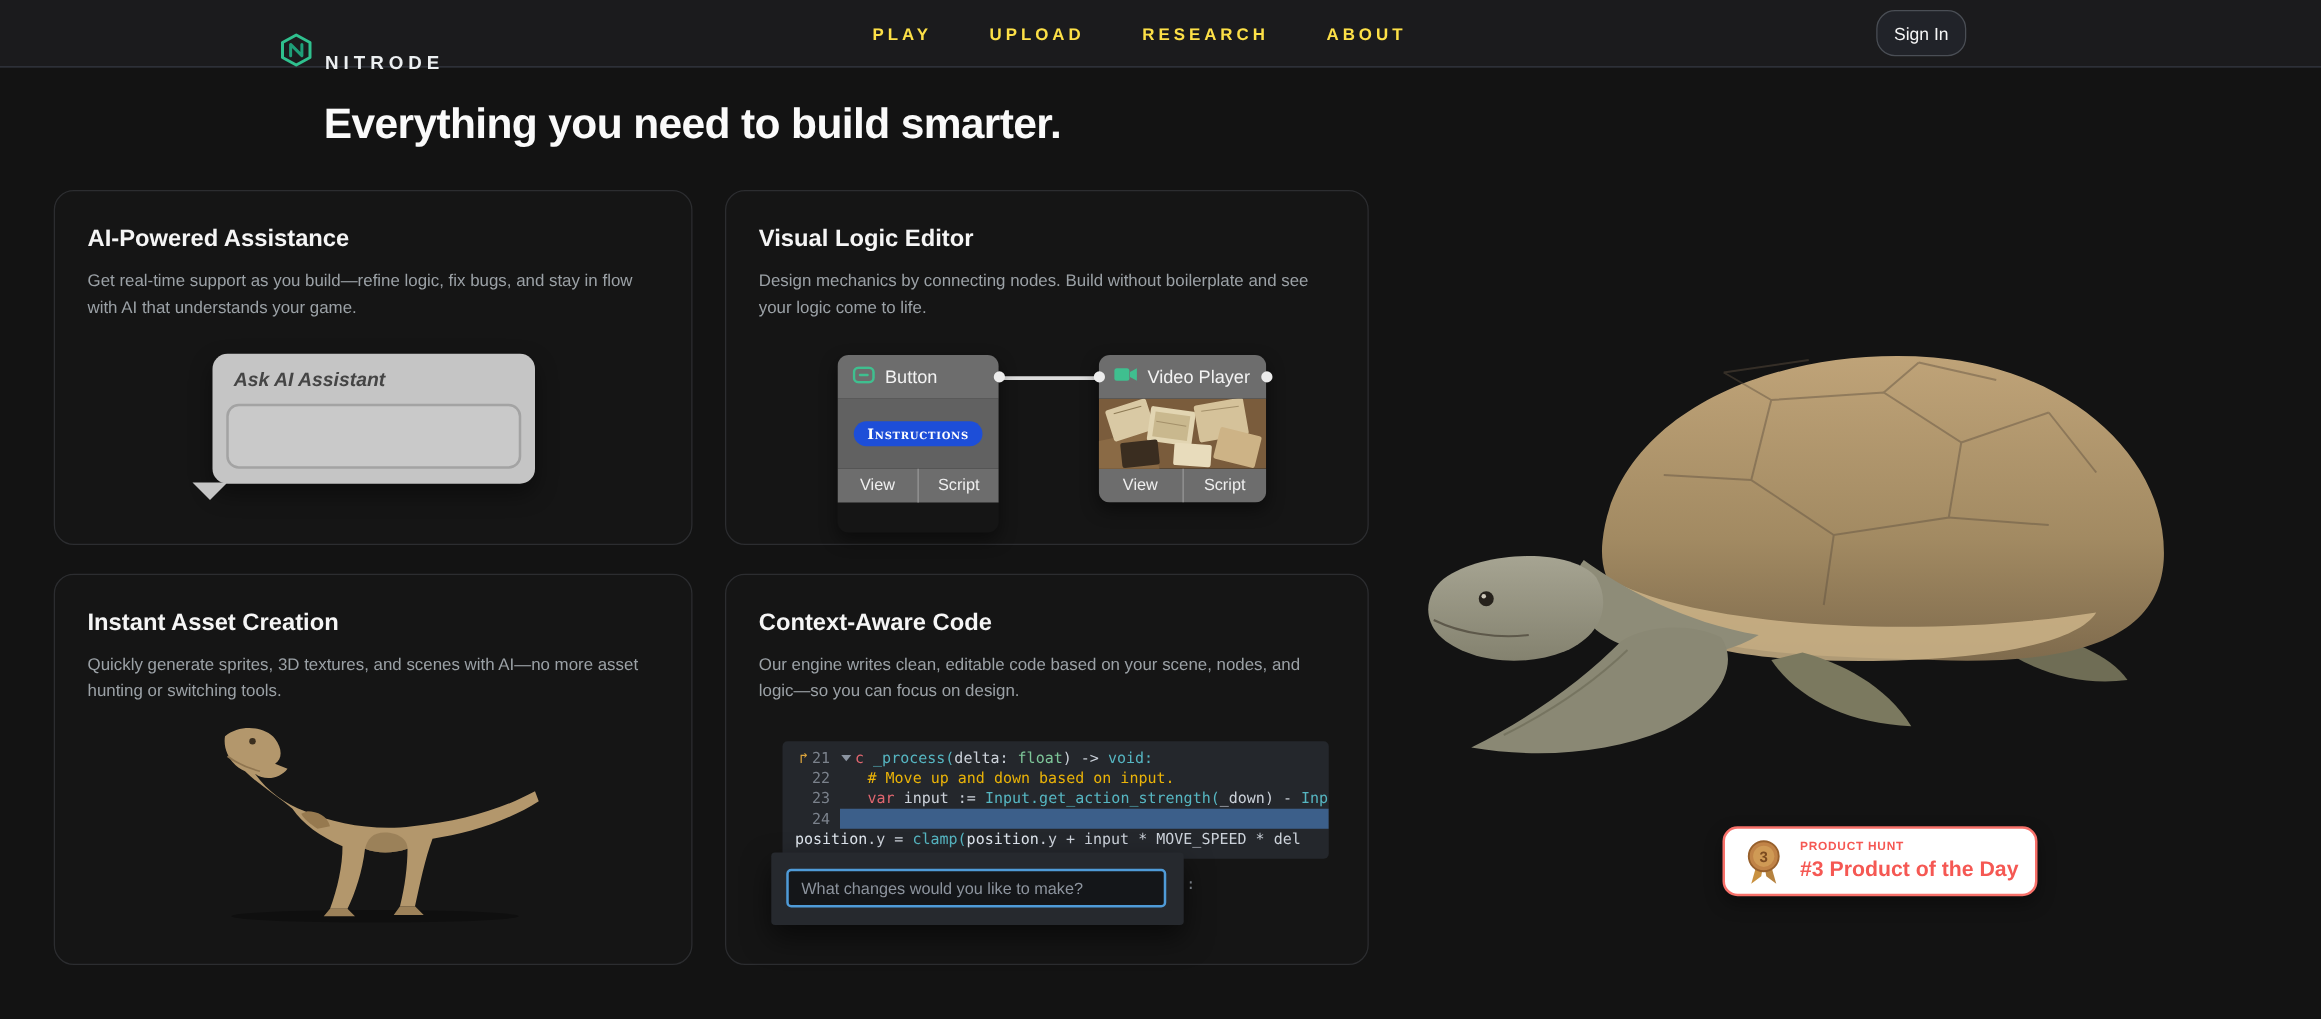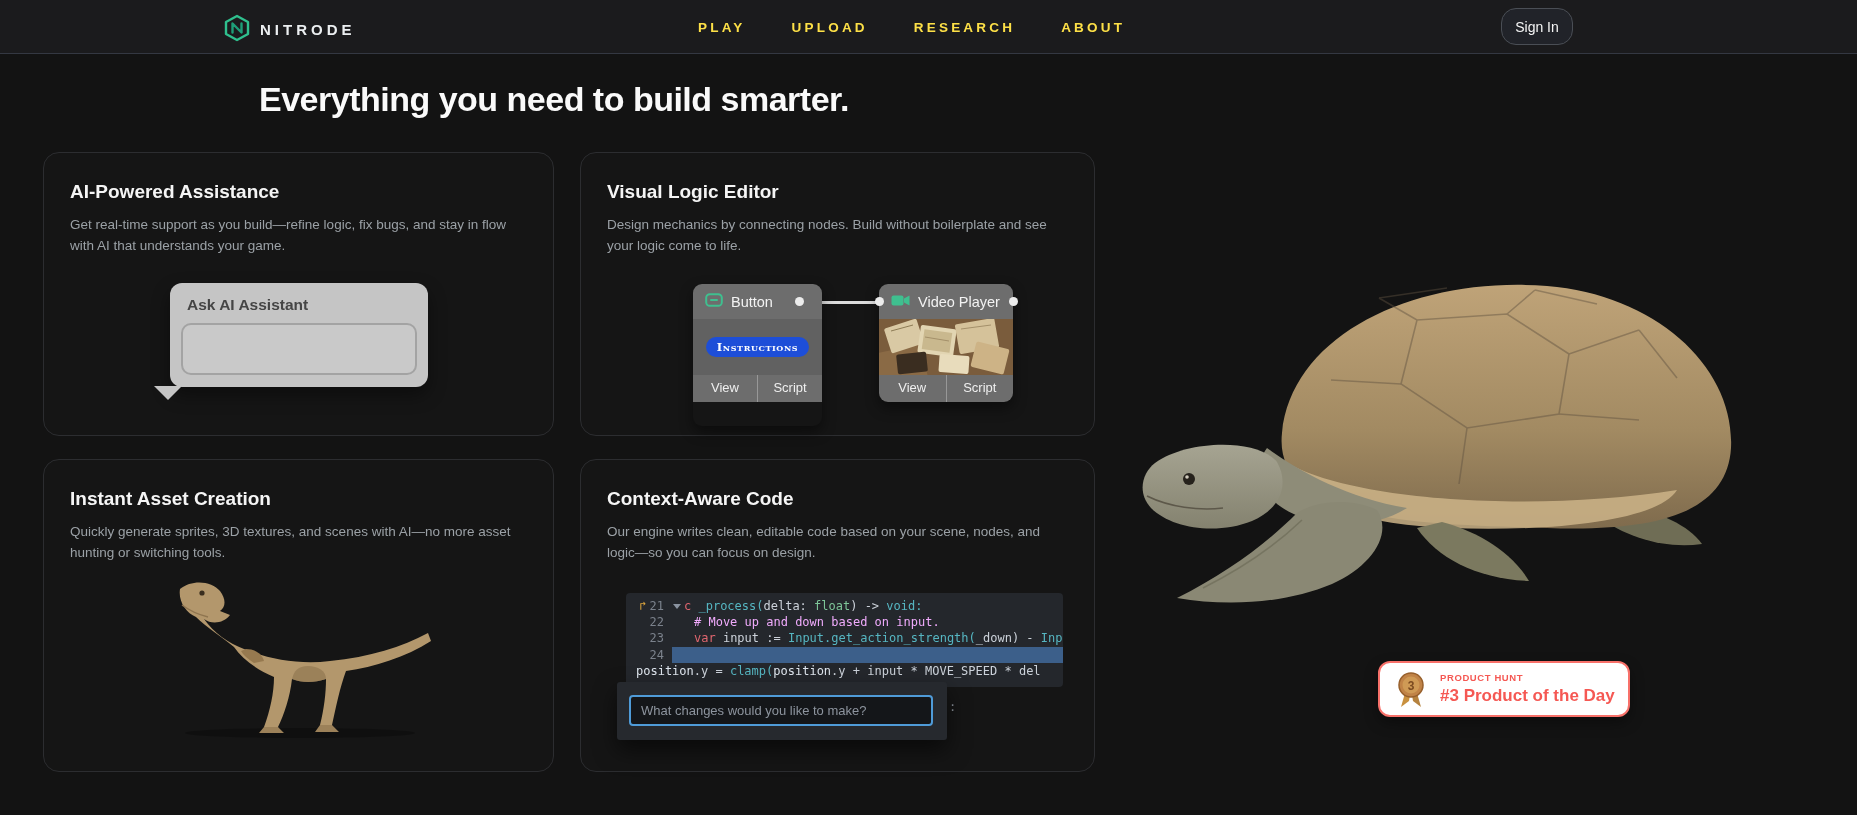--- a/index.html
+++ b/index.html
@@ -4,50 +4,50 @@
 <style>
   * { margin:0; padding:0; box-sizing:border-box; }
   html,body { background:#0d0d0d; }
   .page {
     position:relative; width:1857px; height:815px; overflow:hidden;
     background:#131313; font-family:"Liberation Sans", sans-serif; color:#eee;
   }
   
   .nav { position:absolute; left:0; top:0; width:100%; height:54px;
          background:#1b1b1d; border-bottom:1px solid #343842; }
-  .brand { position:absolute; left:224px; top:0; height:59px; display:flex; align-items:center; gap:10px; }
+  .brand { position:absolute; left:224px; top:0; height:59px; display:flex; align-items:flex-end; gap:10px; }
   .brand-name { font-size:15px; font-weight:bold; letter-spacing:4px; color:#eceff1; }
   .nav-links { position:absolute; left:698px; top:0; height:54px; display:flex; align-items:center; gap:46px; }
   .nav-link { font-size:13.5px; font-weight:600; letter-spacing:3.2px; color:#fde047; cursor:pointer; }
   .signin-btn { position:absolute; left:1501px; top:8px; width:72px; height:37px;
     border:1px solid #4a4e55; border-radius:15px; background:#212329; color:#f5f5f5;
     font-size:14px; display:flex; align-items:center; justify-content:center; cursor:pointer; }
   
   .hero-title { position:absolute; left:259px; top:80px; font-size:34px; font-weight:bold;
     letter-spacing:-0.5px; color:#fafafa; }
   
   .card { position:absolute; border:1px solid #2c2d30; border-radius:16px; background:#151515; }
   .card1 { left:43px;  top:152px; width:511px; height:284px; }
   .card2 { left:580px; top:152px; width:515px; height:284px; }
   .card3 { left:43px;  top:459px; width:511px; height:313px; }
   .card4 { left:580px; top:459px; width:515px; height:313px; }
   .card-title { position:absolute; left:26px; top:28px; font-size:19px; font-weight:bold; color:#f5f5f5; }
   .card-desc { position:absolute; left:26px; top:62px; width:458px; font-size:13.5px;
     line-height:1.55; color:#9ba1a6; }
   
   .tooltip-box { position:absolute; left:126px; top:130px; width:258px; height:104px;
-    background:#c5c5c5; border-radius:12px; box-shadow:0 8px 18px rgba(0,0,0,.4); }
+    background:#c5c5c5; border-radius:12px; box-shadow:0 8px 18px rgba(0,0,0,.4);font-style:italic; }
   .tooltip-title { position:absolute; left:17px; top:13px; font-size:15.5px; font-weight:bold; color:#454545; }
   .tooltip-input { position:absolute; left:11px; top:40px; width:236px; height:52px;
     background:#c9c9c9; border:2px solid #a3a3a3; border-radius:10px; }
   .tooltip-arrow { position:absolute; left:110px; top:233px; width:0; height:0;
     border-left:14px solid transparent; border-right:14px solid transparent; border-top:14px solid #c5c5c5; }
   
   .node { position:absolute; border-radius:9px; overflow:hidden; box-shadow:0 6px 14px rgba(0,0,0,.45); }
-  .node-button { left:89px; top:131px; width:129px; height:142px;margin-left:23px; }
+  .node-button { left:89px; top:131px; width:129px; height:142px; }
   .node-video  { left:298px; top:131px; width:134px; height:118px; }
   .node-header { height:35px; background:#6d6d6d; display:flex; align-items:center; gap:8px;
     padding-left:12px; font-size:14.5px; color:#f3f3f3; }
   .node-body { height:56px; background:#616161; display:flex; align-items:center; justify-content:center; }
   .pill { background:#1d4ed8; color:#fff; border-radius:10px; padding:3px 11px;
     font-family:"DejaVu Serif", serif; font-weight:bold; font-size:11.5px;
     font-variant:small-caps; text-transform:lowercase; letter-spacing:.6px; cursor:pointer; }
   .pill::first-letter { text-transform:uppercase; }
   .node-footer { height:27px; background:#6d6d6d; display:flex; }
   .tab { flex:1; text-align:center; line-height:26px; font-size:13px; color:#efefef; cursor:pointer; }
@@ -63,21 +63,21 @@
   .code-row { display:flex; height:16.2px; line-height:16.2px; white-space:pre; }
   .code-row.sel { background:linear-gradient(to right, transparent 46px, #3c5f8a 46px);flex-direction:column; }
   .code-row.dim { background:#2f3237; }
   .gutter { width:46px; flex:none; text-align:right; padding-right:8px; color:#7b828c; }
   .gicon { color:#dba43d; margin-right:3px; }
   .chev-slot { width:12px; flex:none; position:relative; }
   .chev { position:absolute; left:1px; top:6px; width:0; height:0;
     border-left:4px solid transparent; border-right:4px solid transparent; border-top:5px solid #8a93a0; }
   .codetext { flex:1; }
   .tk-kw{color:#e0666f} .tk-fn{color:#56b6c2} .tk-def{color:#ccd2da} .tk-type{color:#7ec699}
-  .tk-com{color:#f0abfc} .tk-under{color:#dfe6ee; } .tk-ghost{color:#868b92}
+  .tk-com{color:#eab308} .tk-under{color:#dfe6ee; } .tk-ghost{color:#868b92}
   .prompt-panel { position:absolute; left:36px; top:222px; width:330px; height:58px;
     background:#26292e; border-radius:3px; box-shadow:0 10px 22px rgba(0,0,0,.55); }
   .prompt-input { position:absolute; left:12px; top:13px; width:304px; height:31px;
     background:#141619; border:2px solid #4f9bd8; border-radius:4px; color:#c8cdd4;
     font-size:13px; padding:0 10px; font-family:"Liberation Sans", sans-serif; outline:none; }
   .prompt-input::placeholder { color:#8d949e; }
   .stray { position:absolute; left:368px; top:240px; color:#8a9099;
     font-family:"DejaVu Sans Mono", monospace; font-size:12px; }
   
   .trex { position:absolute; left:106px; top:115px; }

